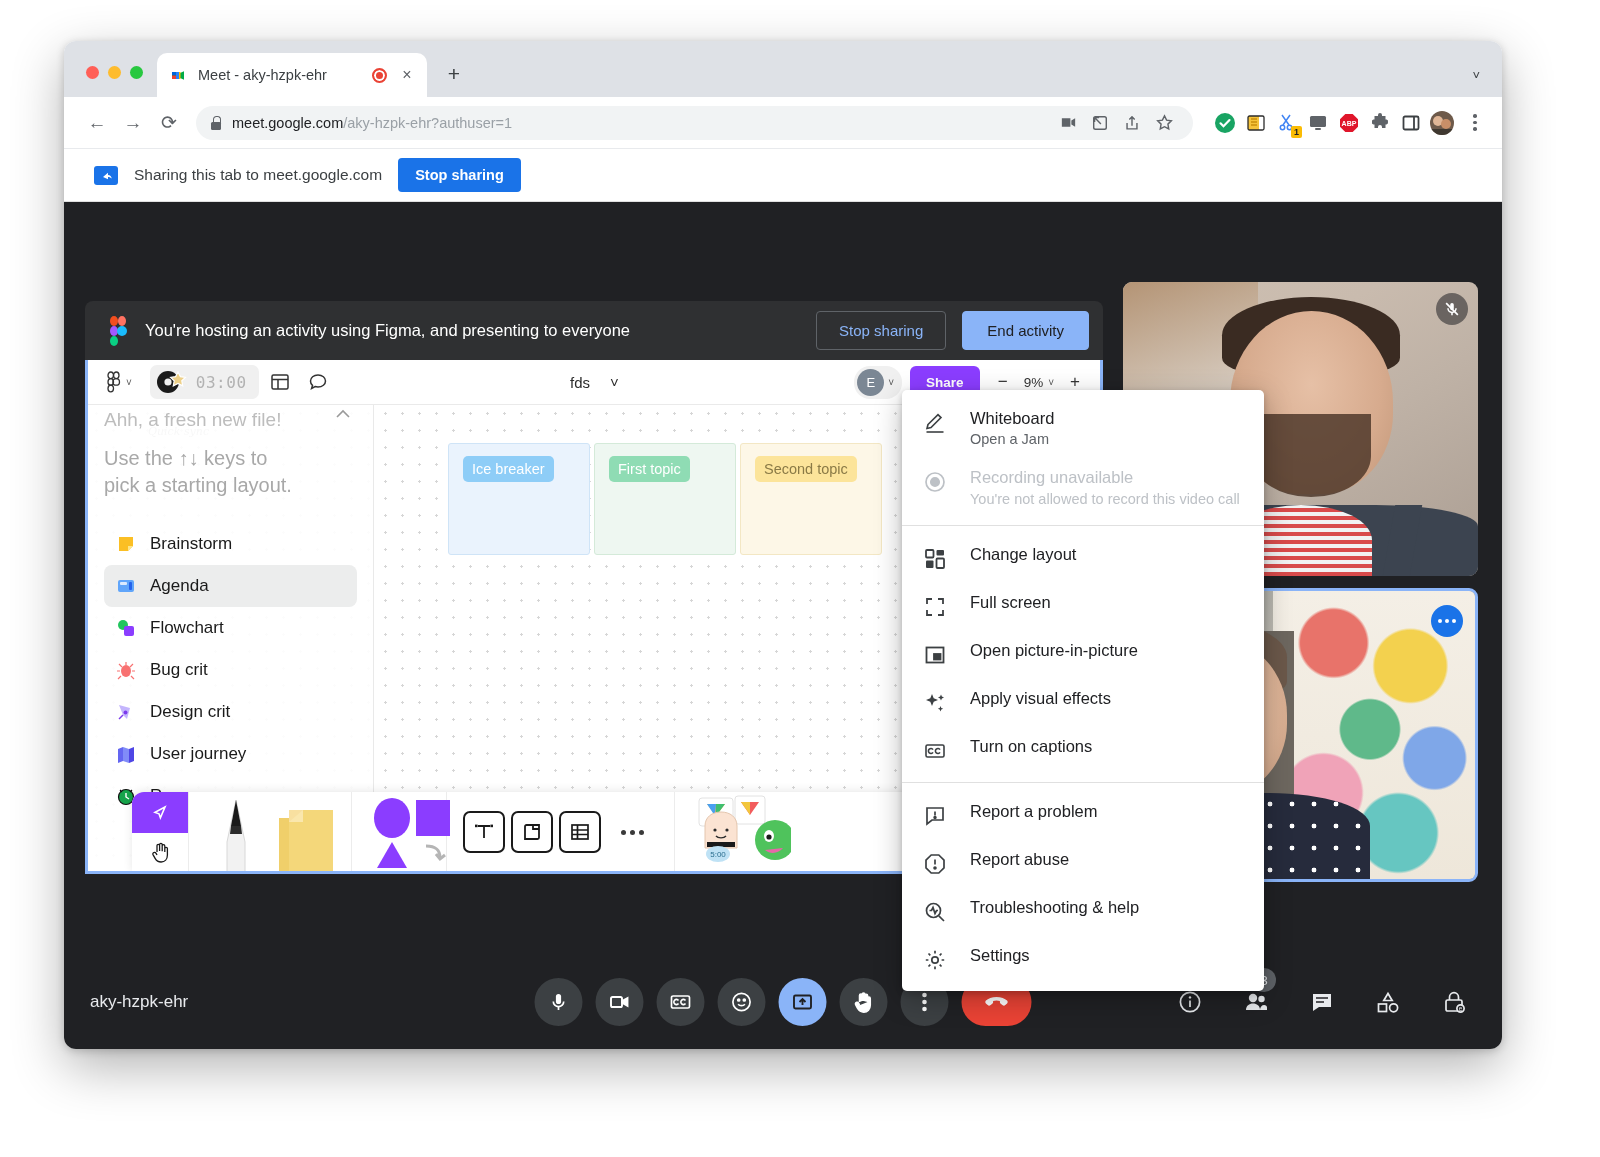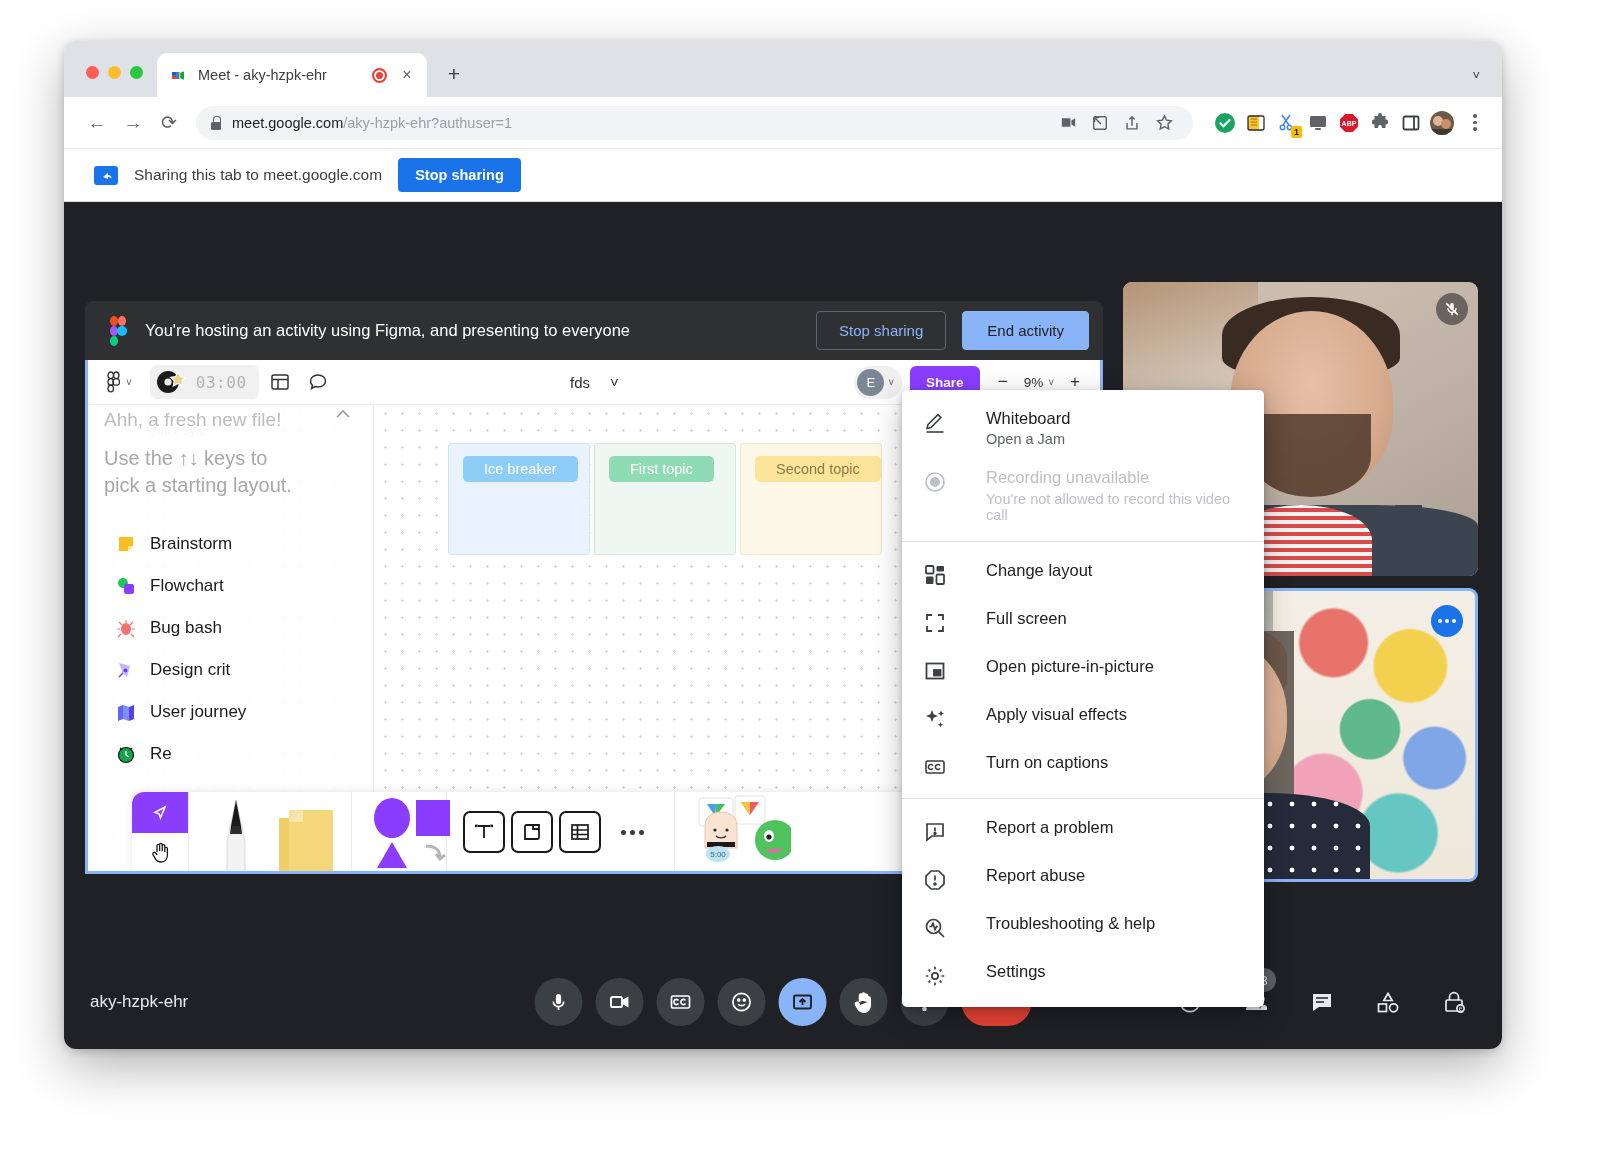--- a/index.html
+++ b/index.html
@@ -234,21 +234,21 @@
     position: absolute; left: 60px; top: 20px;
     font-size: 11px; color: #9b9b9b;
     font-family: "DejaVu Serif", serif; font-style: italic;
   }
   .col {
     position: absolute; top: 38px; width: 142px; height: 112px;
     border-radius: 3px;
   }
   .col-chip {
     position: absolute; left: 14px; top: 12px;
-    border-radius: 5px; padding: 5px 21px; font-size: 14.5px; white-space: nowrap;
+    border-radius: 5px; padding: 5px 9px; font-size: 14.5px; white-space: nowrap;
   }
 
   
   .fig-tools {
     position: absolute; left: 44px; bottom: -1px; right: -10px; height: 80px;
     background: #ffffff; border-radius: 12px 12px 0 0;
     box-shadow: 0 -1px 10px rgba(0,0,0,0.10);
     display: flex; align-items: stretch;
   }
   .tool-move {
@@ -340,21 +340,21 @@
     border-radius: 5px;
     box-shadow: 0 2px 6px rgba(0,0,0,0.18), 0 8px 28px rgba(0,0,0,0.28);
     padding: 8px 0;
     z-index: 50;
   }
   .mi {
     display: flex; align-items: flex-start; gap: 22px;
     padding: 10px 16px 10px 20px; min-height: 44px;
   }
   .mi-ic { width: 26px; height: 26px; flex: 0 0 26px; display:flex; align-items:center; justify-content:center; color:#3c4043; margin-top:2px; }
-  .mi-body { display:flex; flex-direction:column; gap:2px;margin-left:16px; }
+  .mi-body { display:flex; flex-direction:column; gap:2px; }
   .mi-label { font-size: 16.5px; color: #202124; line-height: 1.3; }
   .mi-sub { font-size: 14.5px; color: #5f6368; }
   .mi.disabled .mi-label, .mi.disabled .mi-sub { color: #bdc1c6; }
   .mi.disabled .mi-ic { color: #bdc1c6; }
   .mi-sep { height: 1px; background: #e0e0e0; margin: 8px 0; }
 
   
   .meet-bottom {
     position: absolute; left: 0; right: 0; bottom: 0; height: 94px;
     display: flex; align-items: center;
@@ -677,37 +677,47 @@
               <div class="tpl-list" id="tpl-list">
                   <div class="tpl">
                     <span class="tpl-ic">
                       <svg width="20" height="20" viewBox="0 0 20 20">
                         <path d="M3 3h14v9l-5 5H3z" fill="#fbbf24"></path>
                         <path d="M12 17v-5h5z" fill="#fde68a"></path>
                       </svg>
                     </span>
                     <span>Brainstorm</span>
                   </div>
+                  <div class="tpl active">
+                    <span class="tpl-ic">
+                      <svg width="20" height="20" viewBox="0 0 20 20">
+                        <rect x="2" y="4" width="16" height="12" rx="2" fill="#60a5fa"></rect>
+                        <rect x="4" y="6" width="7" height="3" rx="1" fill="#dbeafe"></rect>
+                        <rect x="13" y="6" width="3" height="8" rx="1" fill="#2563eb"></rect>
+                      </svg>
+                    </span>
+                    <span>Agenda</span>
+                  </div>
                   <div class="tpl">
                     <span class="tpl-ic">
                       <svg width="20" height="20" viewBox="0 0 20 20">
                         <circle cx="7" cy="7" r="5" fill="#22c55e"></circle>
                         <rect x="8" y="8" width="10" height="10" rx="2" fill="#8b3dff"></rect>
                       </svg>
                     </span>
                     <span>Flowchart</span>
                   </div>
                   <div class="tpl">
                     <span class="tpl-ic">
                       <svg width="20" height="20" viewBox="0 0 20 20">
                         <ellipse cx="10" cy="11" rx="5" ry="6" fill="#f87171"></ellipse>
                         <path d="M10 5V2M6 7L3 4M14 7l3-3M4 11H1M19 11h-3M5 16l-3 3M15 16l3 3" stroke="#f87171" stroke-width="1.2"></path>
                       </svg>
                     </span>
-                    <span>Bug bash</span>
+                    <span>Bug crit</span>
                   </div>
                   <div class="tpl">
                     <span class="tpl-ic">
                       <svg width="20" height="20" viewBox="0 0 20 20">
                         <path d="M3 3l11 3-3 11-4-4z" fill="#c4b5fd"></path>
                         <path d="M7 13l-4 4" stroke="#7c3aed" stroke-width="1.4"></path>
                         <circle cx="9.5" cy="10.5" r="2" fill="#7c3aed"></circle>
                       </svg>
                     </span>
                     <span>Design crit</span>

